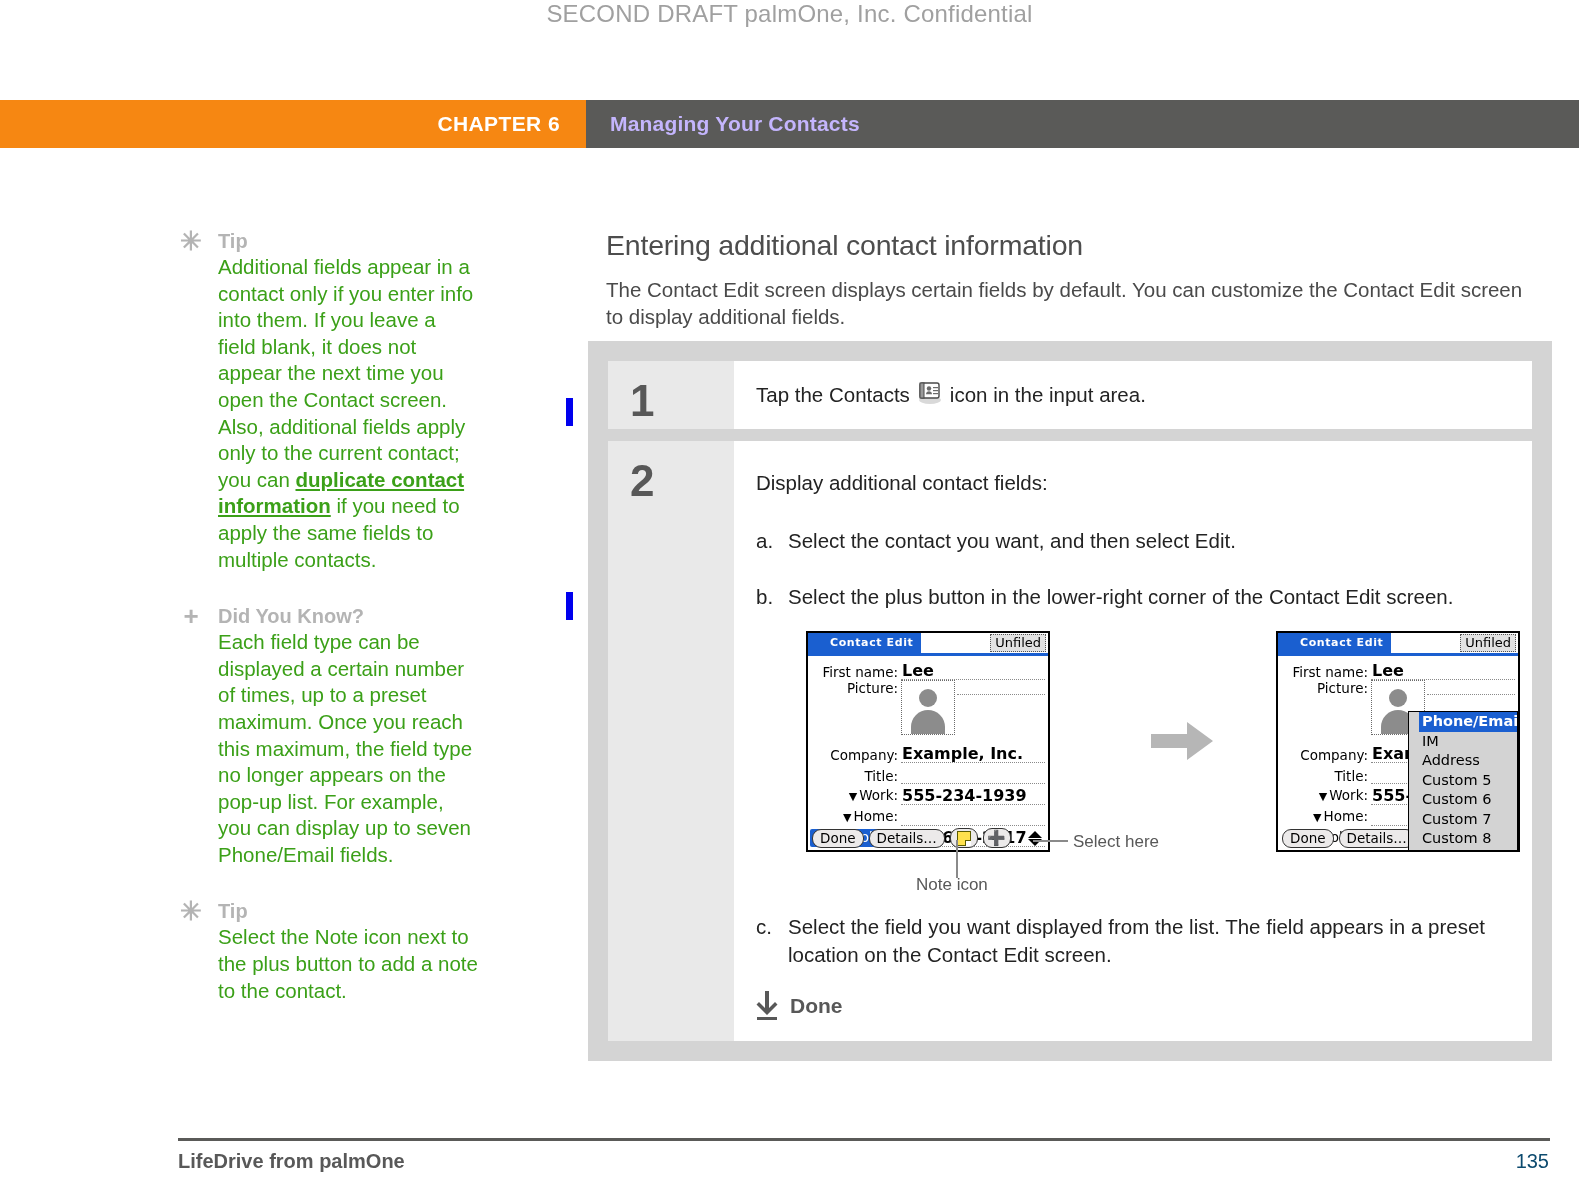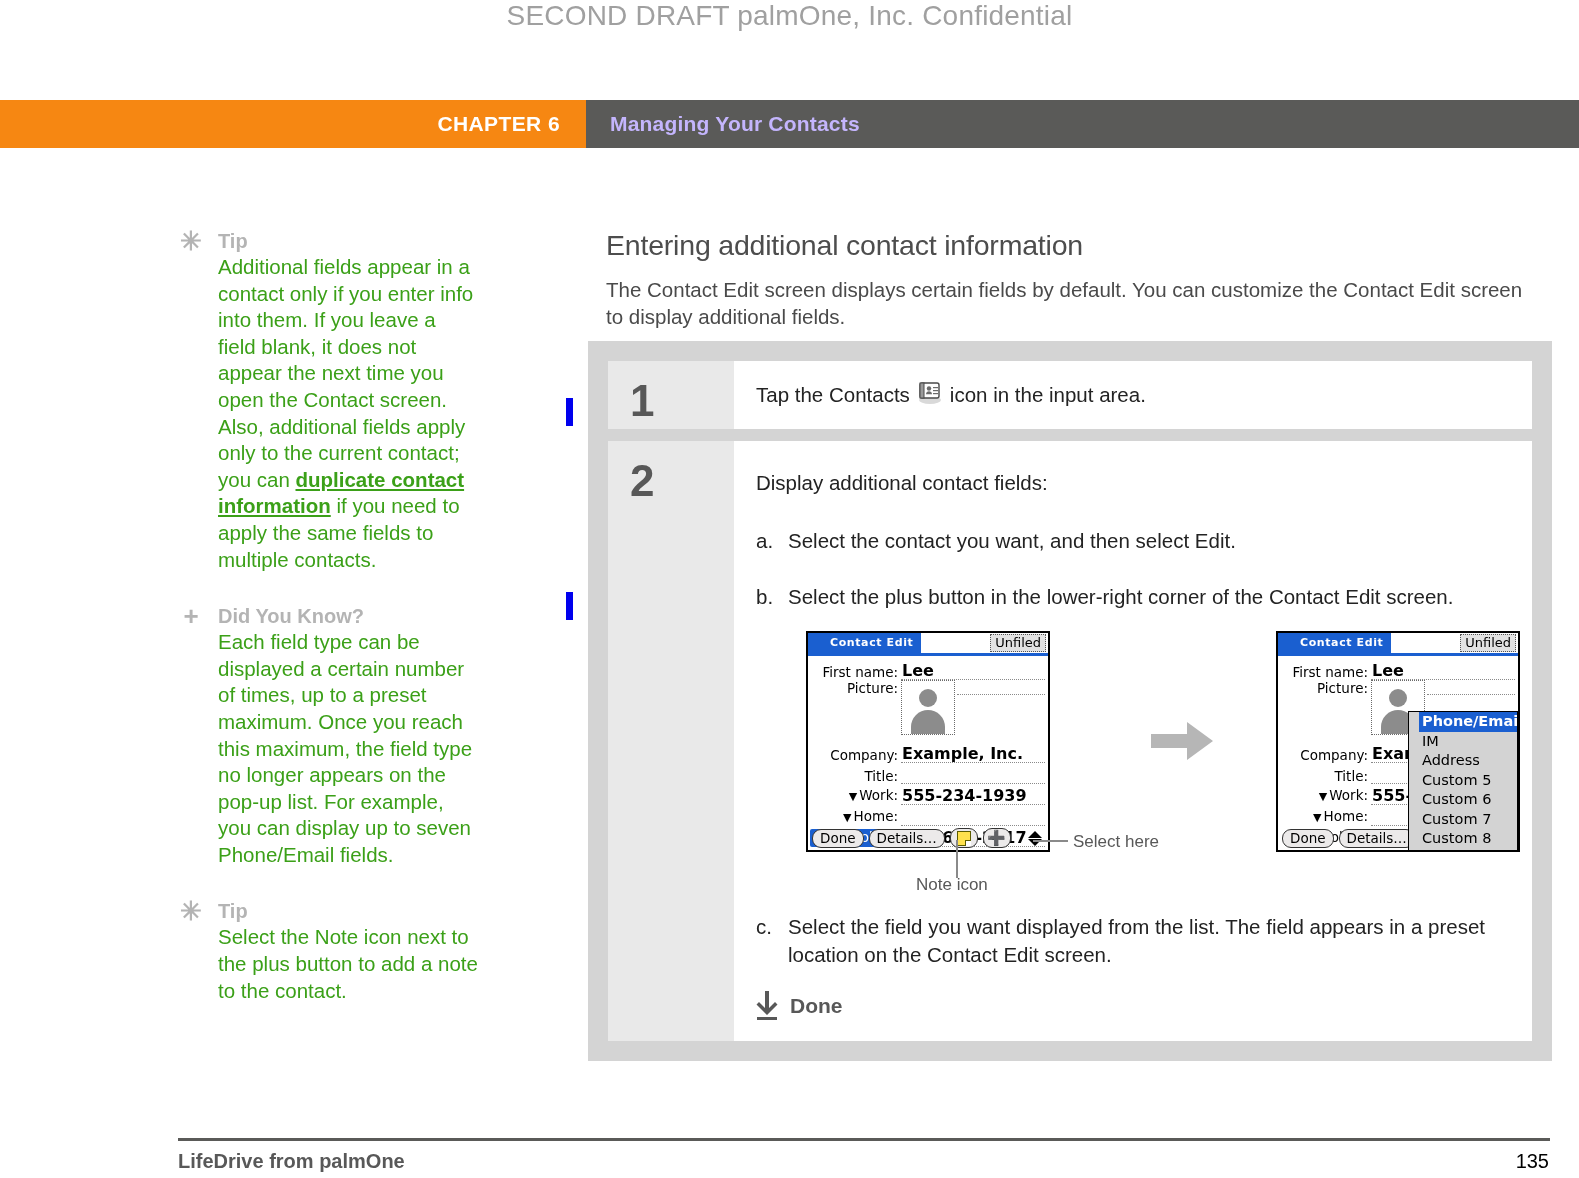--- a/index.html
+++ b/index.html
@@ -15,21 +15,21 @@
     overflow: hidden;
   }
 
   
   .draft-line {
     position: absolute;
     top: 0px;
     left: 0;
     width: 100%;
     text-align: center;
-    font-size: 28px;
+    font-size: 24px;
     color: #a0a0a0;
     letter-spacing: 0.2px;
     white-space: nowrap;
   }
 
   
   .chapter-bar {
     position: absolute;
     top: 100px;
     left: 0px;
@@ -430,21 +430,21 @@
     font-size: 20px;
     font-weight: bold;
     color: #585858;
     white-space: nowrap;
   }
   .footer-page {
     position: absolute;
     right: 30px;
     top: 1150px;
     font-size: 20px;
-    color: #000000;
+    color: #0c4a6e;
   }
 </style>
 </head>
 <body>
 
 <div class="draft-line">SECOND DRAFT palmOne, Inc.  Confidential</div>
 
 <div class="chapter-bar">
   <span class="chapter-bar-label">CHAPTER 6</span>
 </div>

